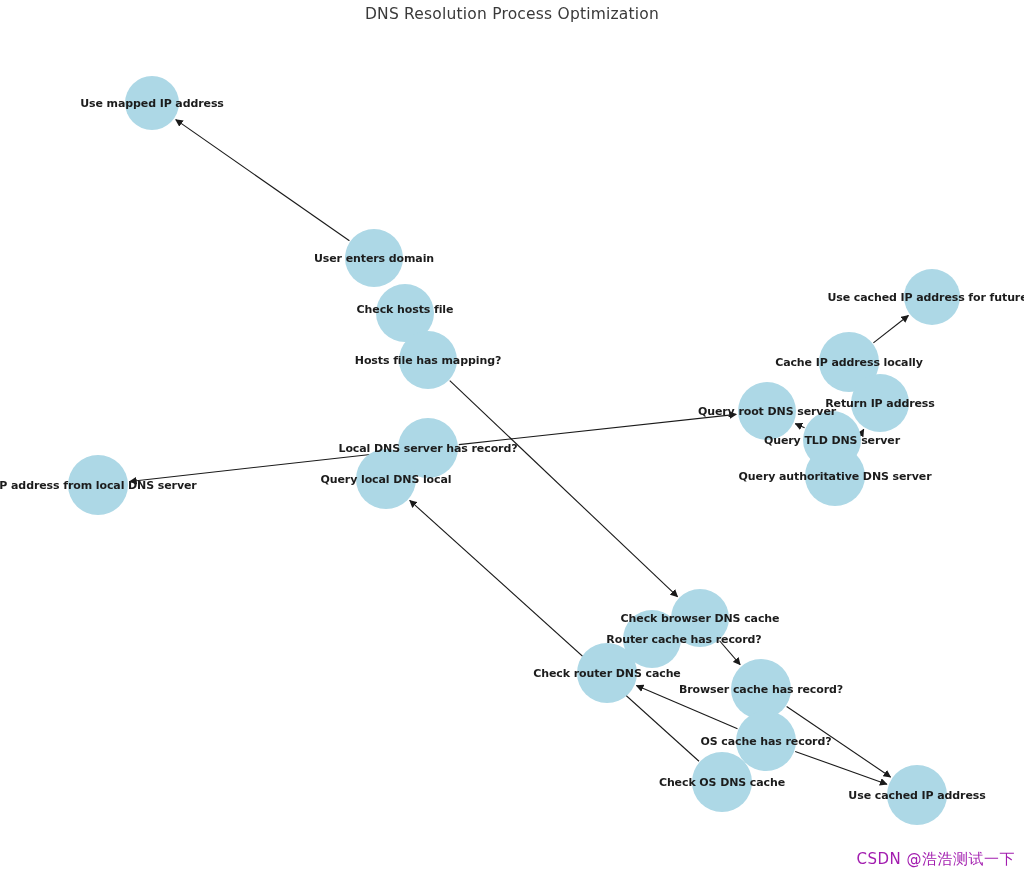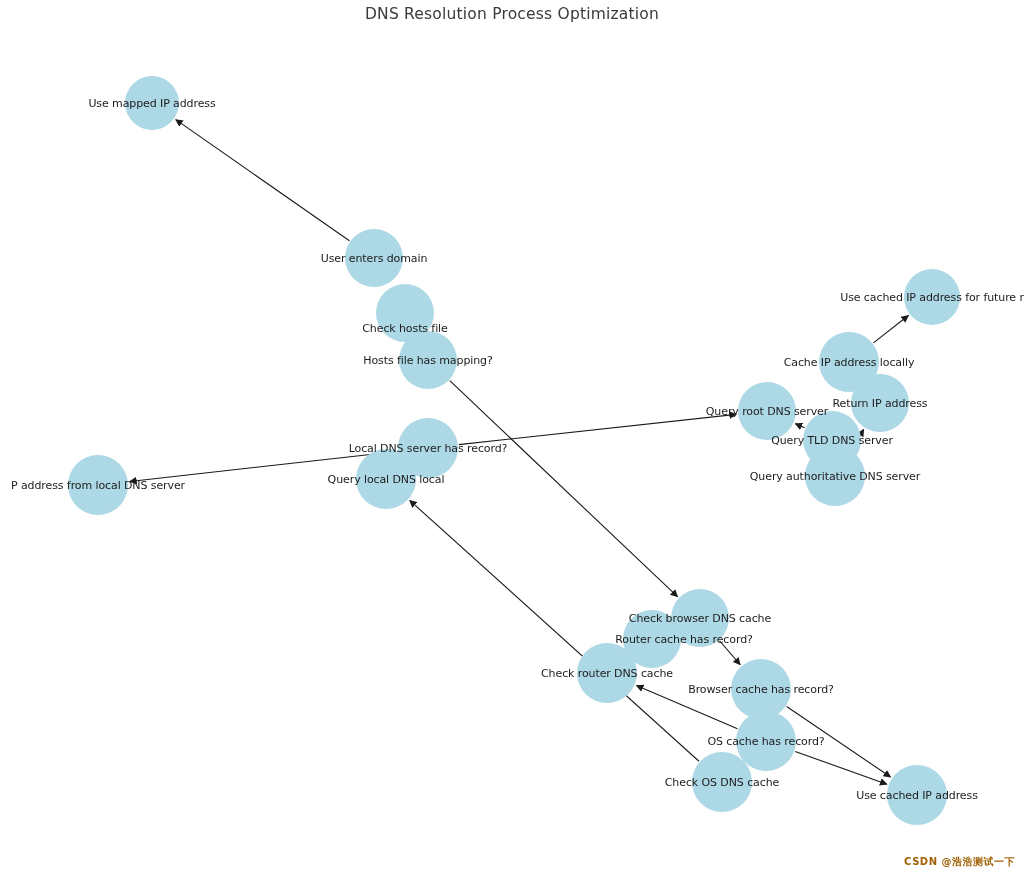--- a/index.html
+++ b/index.html
@@ -47,37 +47,36 @@
   }
   .edge-line {
     stroke: #1a1a1a;
     stroke-width: 1.1;
     fill: none;
   }
   .node-label {
     position: absolute;
     font-family: "DejaVu Sans", sans-serif;
     font-size: 11px;
-    font-weight: normal;
+    font-weight: bold;
     color: #1c1c1c;
     white-space: nowrap;
     transform: translate(-50%, -50%);
     pointer-events: none;
     letter-spacing: -0.1px;
   }
   #watermark {
     position: absolute;
     right: 9px;
     bottom: 8px;
     font-family: "DejaVu Sans", sans-serif;
-    font-size: 10px;
-    color: #a16207;
+    font-size: 15px;
+    color: #a21caf;
     white-space: nowrap;
     letter-spacing: 0.5px;
-    font-weight: bold;
   }
 </style>
 </head>
 <body>
 
 <div id="canvas-root">
 
   <div id="graph-title">DNS Resolution Process Optimization</div>
 
   <svg id="graph-svg" viewBox="0 0 1024 877">
@@ -120,21 +119,21 @@
         <circle cx="761" cy="689" r="30" class="node-circle" fill="#ADD8E6"></circle>
         <circle cx="766" cy="741" r="30" class="node-circle" fill="#ADD8E6"></circle>
         <circle cx="722" cy="782" r="30" class="node-circle" fill="#ADD8E6"></circle>
         <circle cx="917" cy="795" r="30" class="node-circle" fill="#ADD8E6"></circle>
       </g>
   </svg>
 
   <div id="labels-layer">
       <div class="node-label" style="left: 152px; top: 103px;">Use mapped IP address</div>
       <div class="node-label" style="left: 374px; top: 258px;">User enters domain</div>
-      <div class="node-label" style="left: 405px; top: 328px;">Check hosts file</div>
+      <div class="node-label" style="left: 405px; top: 309px;">Check hosts file</div>
       <div class="node-label" style="left: 428px; top: 360px; text-align: right;">Hosts file has mapping?</div>
       <div class="node-label" style="left: 932px; top: 297px;">Use cached IP address for future r</div>
       <div class="node-label" style="left: 849px; top: 362px;">Cache IP address locally</div>
       <div class="node-label" style="left: 880px; top: 403px;">Return IP address</div>
       <div class="node-label" style="left: 767px; top: 411px;">Query root DNS server</div>
       <div class="node-label" style="left: 832px; top: 440px;">Query TLD DNS server</div>
       <div class="node-label" style="left: 835px; top: 476px;">Query authoritative DNS server</div>
       <div class="node-label" style="left: 98px; top: 485px;">P address from local DNS server</div>
       <div class="node-label" style="left: 428px; top: 448px;">Local DNS server has record?</div>
       <div class="node-label" style="left: 386px; top: 479px;">Query local DNS local</div>

